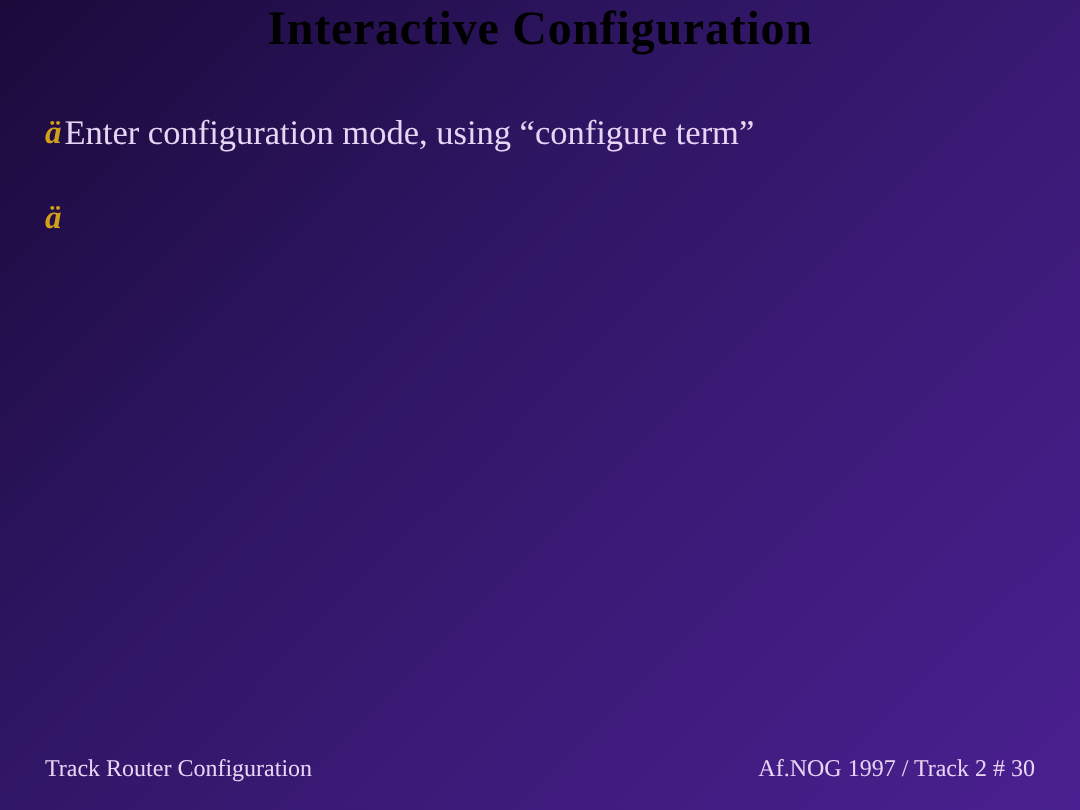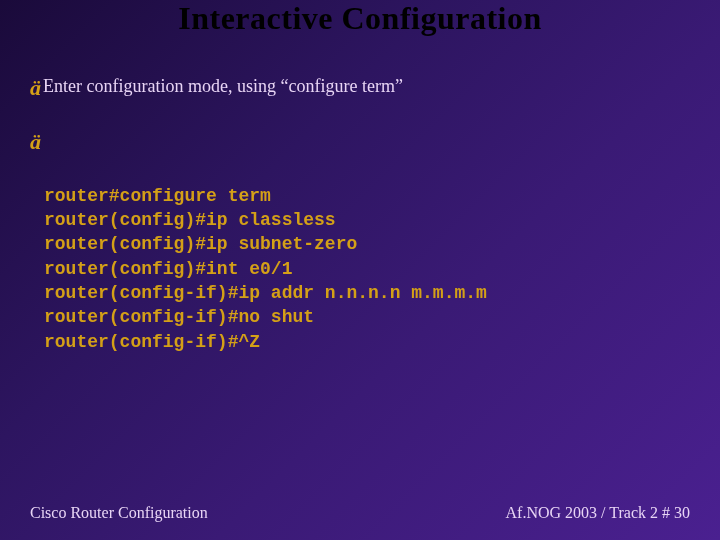--- a/index.html
+++ b/index.html
@@ -28,21 +28,21 @@
     color: #d4a017;
     font-size: 22px;
     font-style: italic;
     font-weight: bold;
     margin-right: 2px;
     line-height: 1.2;
     font-family: 'Times New Roman', serif;
   }
   .bullet-text {
     color: #e8d5f5;
-    font-size: 18px;
+    font-size: 23px;
     line-height: 1.25;
   }
   .code-block {
     font-family: 'Courier New', monospace;
     color: #d4a017;
     font-size: 18px;
     font-weight: bold;
     line-height: 1.35;
     margin-left: 14px;
     margin-top: 6px;
@@ -66,25 +66,18 @@
 <h1 class="title">Interactive Configuration</h1>
 
 <div class="content">
   <div class="bullet-row">
     <span class="arrow">ä</span>
     <span class="bullet-text">Enter configuration mode, using “configure term”</span>
   </div>
   <div class="bullet-row">
     <span class="arrow">ä</span>
   </div>
-  <div class="code-block">router#configure term
-router(config)#ip classless
-router(config)#ip subnet-zero
-router(config)#int e0/1
-router(config-if)#ip addr n.n.n.n m.m.m.m
-router(config-if)#no shut
-router(config-if)#^Z</div>
 </div>
 
 <div class="footer">
-  <span>Cisco Router Configuration</span>
-  <span>Af.NOG 2003 / Track 2  # 30</span>
+  <span>Track Router Configuration</span>
+  <span>Af.NOG 1997 / Track 2  # 30</span>
 </div>
 
 </body></html>

